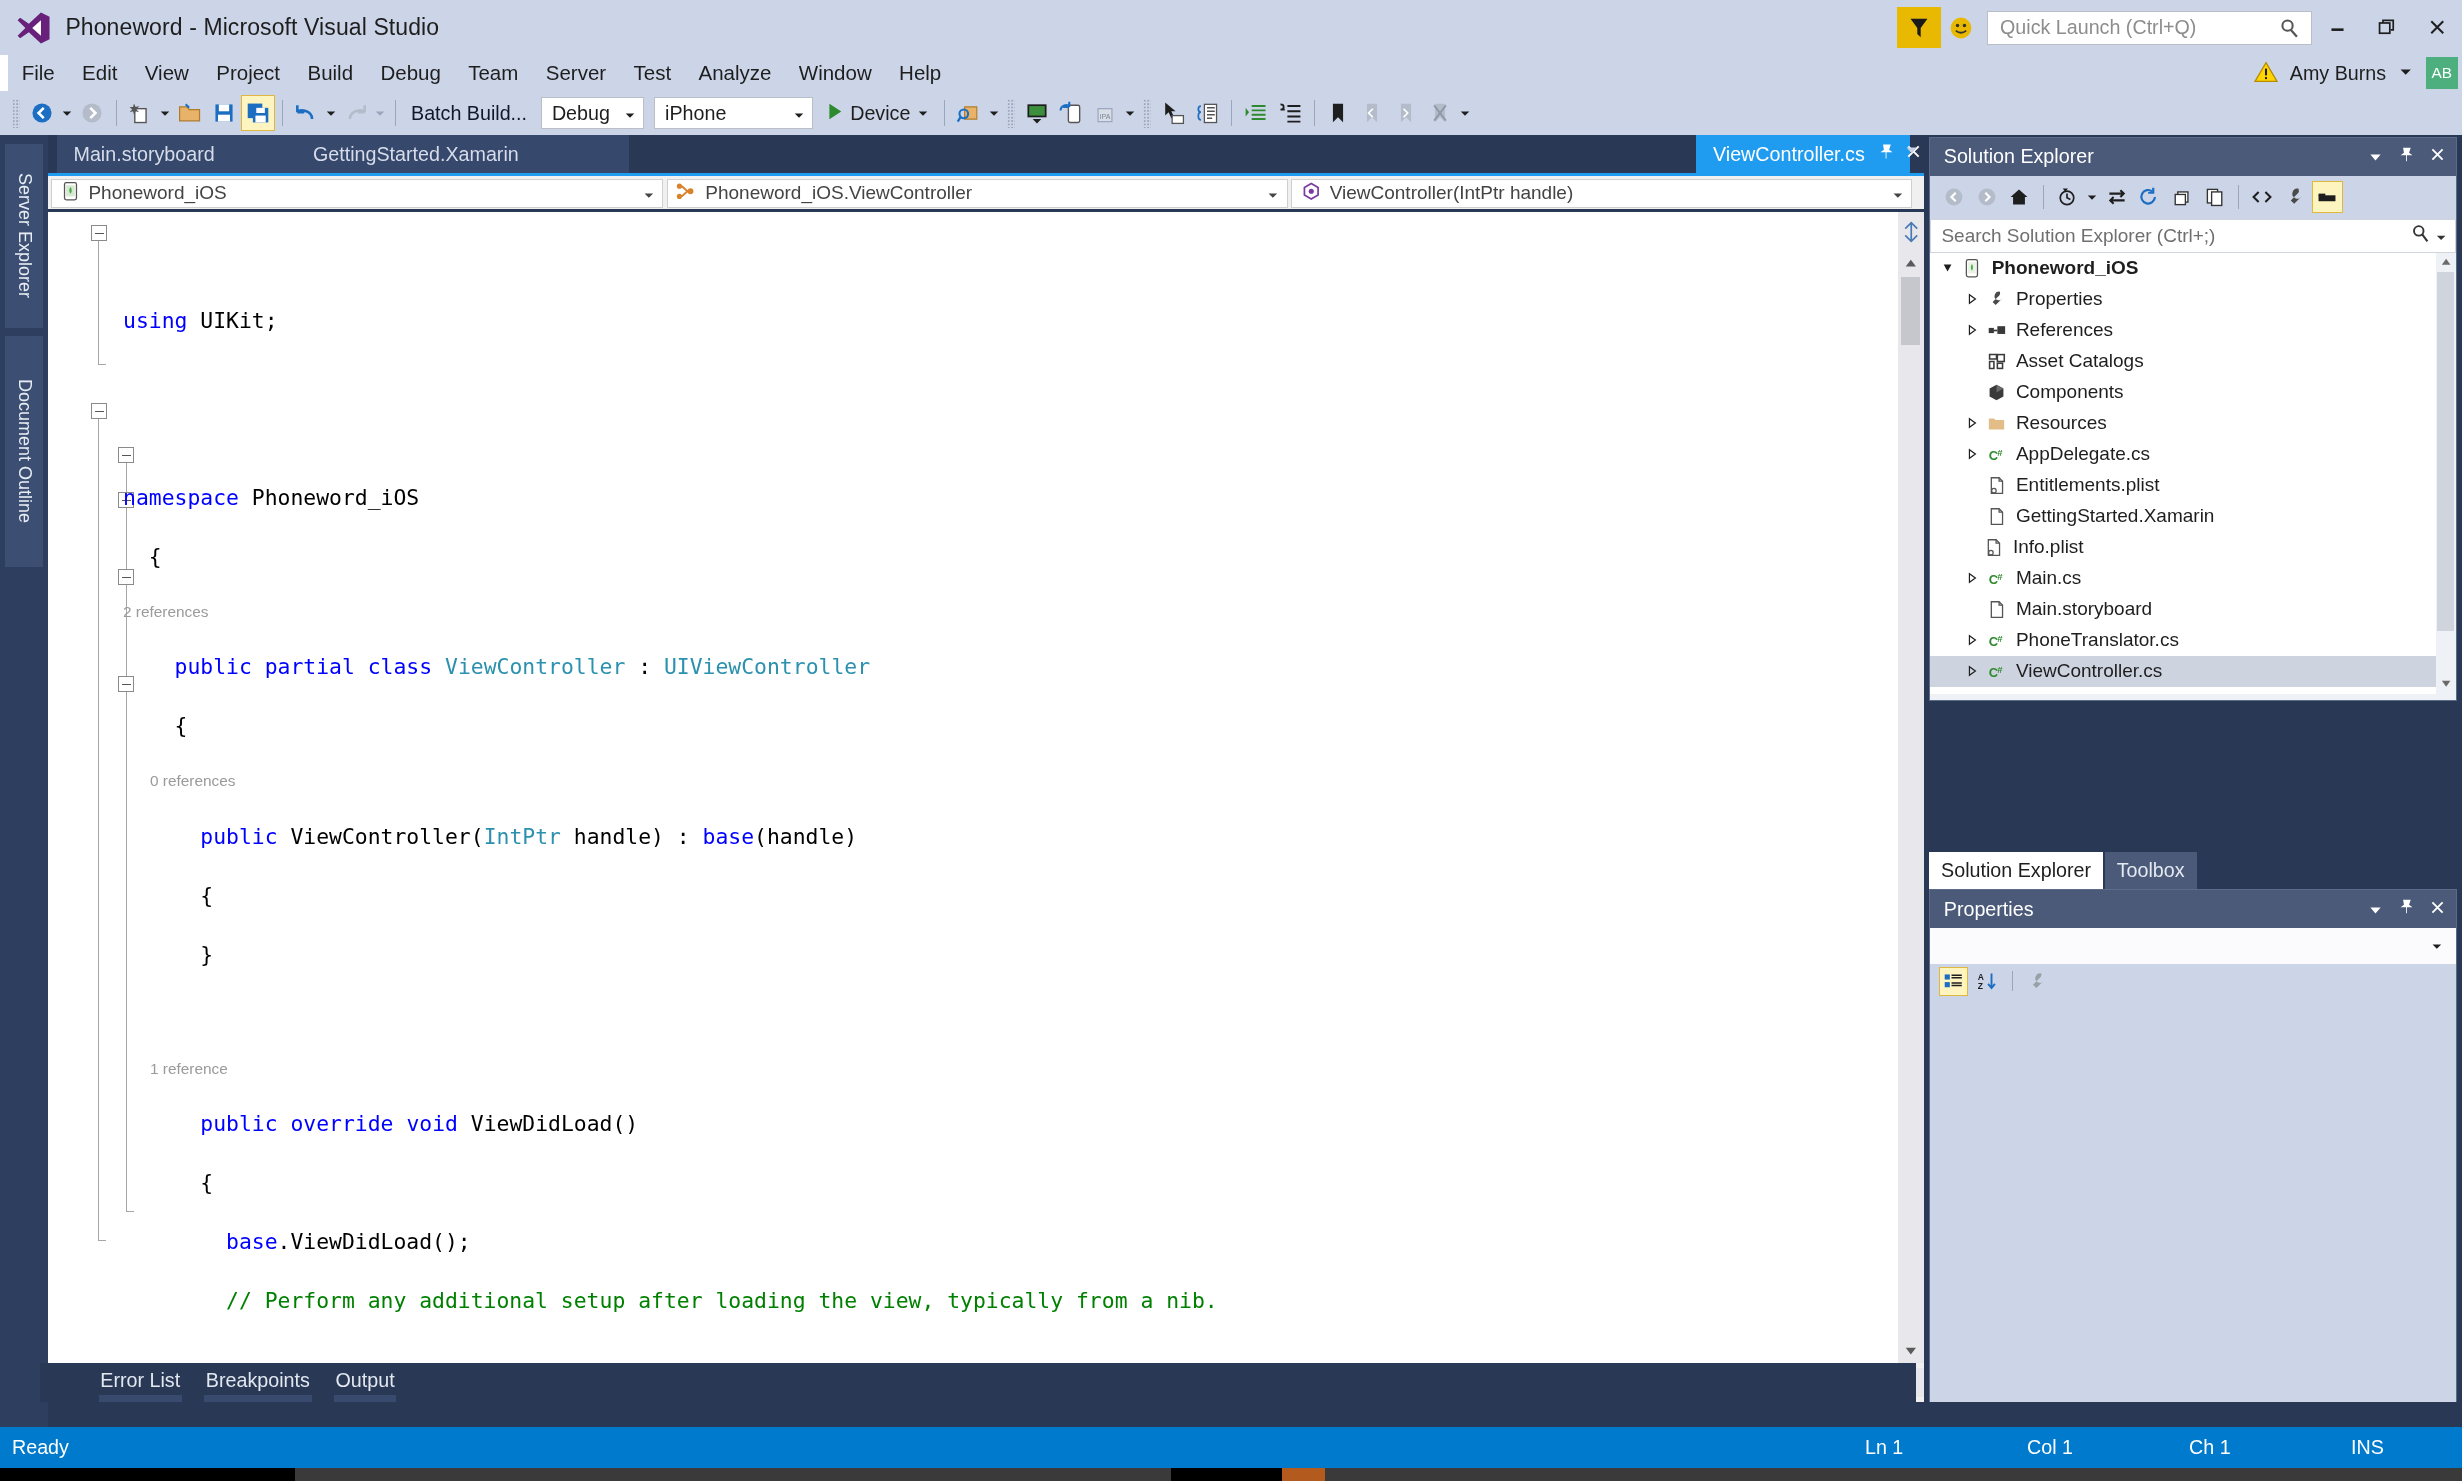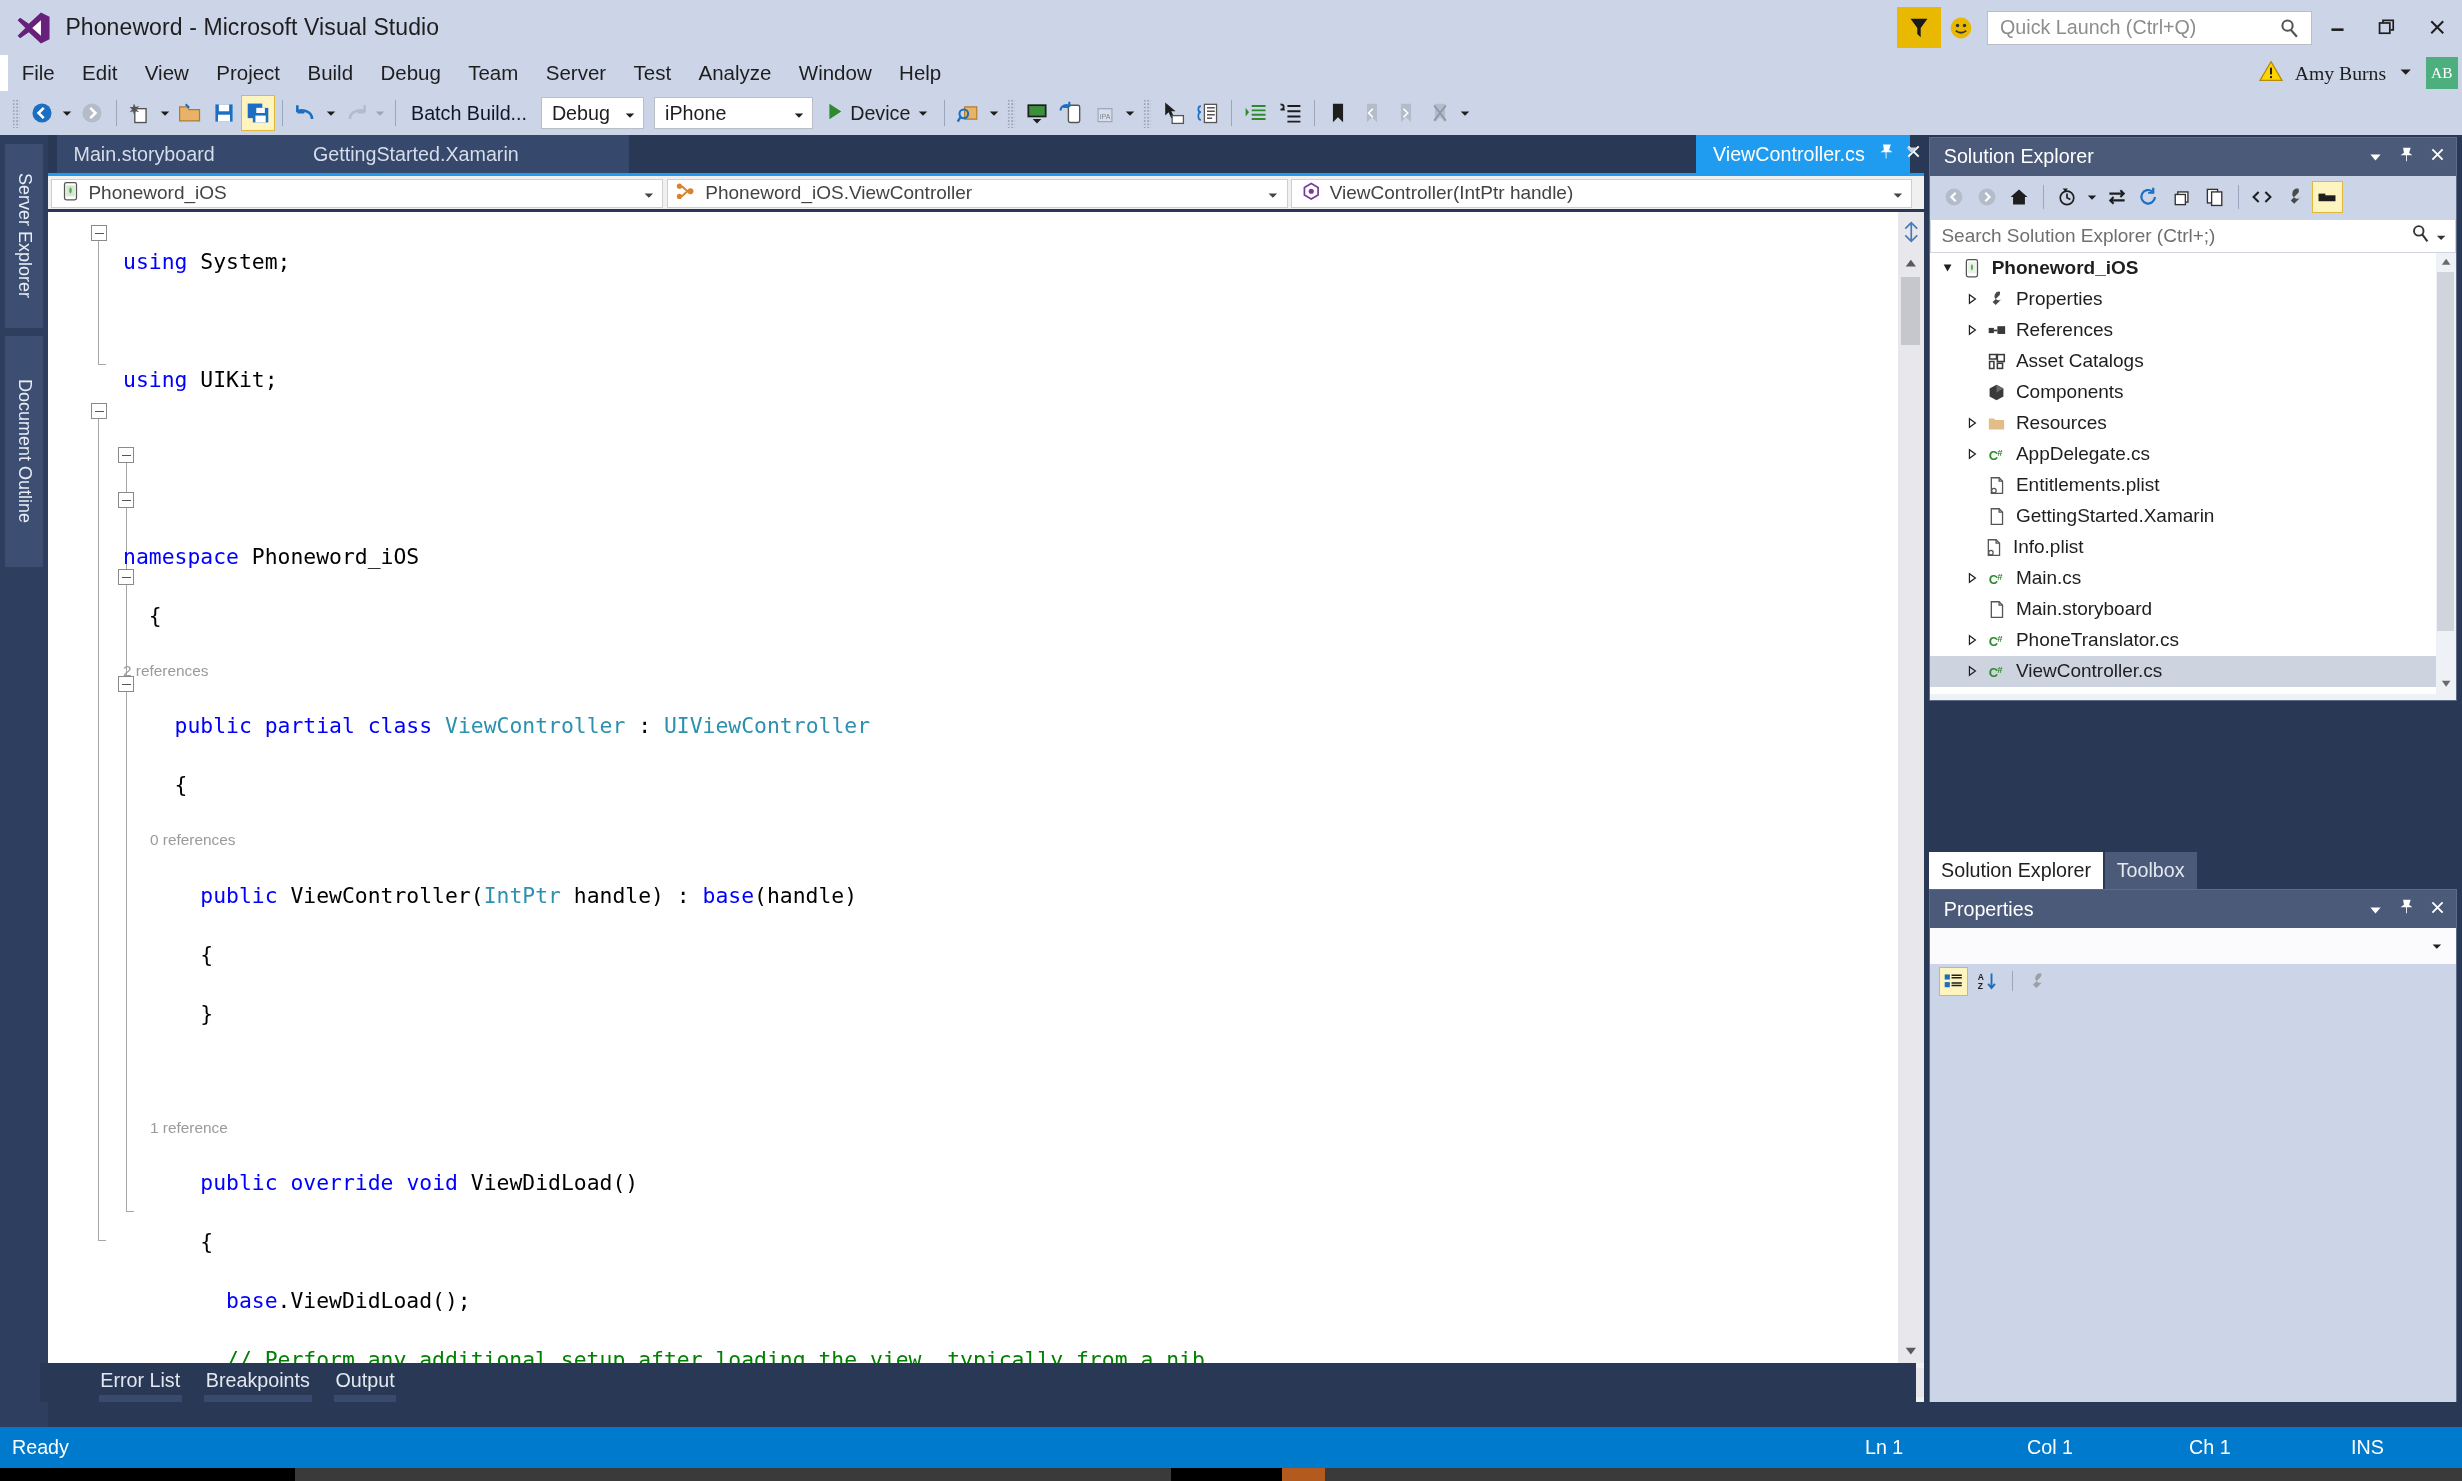--- a/index.html
+++ b/index.html
@@ -36,21 +36,21 @@
 
   
   #menubar {
     position: absolute; left: 8px; top: 55px; width: 2462px; height: 36px;
     background: #ccd5e8; display: flex; align-items: flex-start;
   }
   .menu-item {
     font-size: 20.5px; color: #1e1e1e; padding: 0 13.7px; height: 36px;
     display: flex; align-items: center; cursor: default;
   }
-  #menubar-right { position: absolute; right: 12px; top: 0; height: 36px; display: flex; align-items: center; gap: 12px; font-family: Liberation Serif, serif; }
+  #menubar-right { position: absolute; right: 12px; top: 0; height: 36px; display: flex; align-items: center; gap: 12px; }
   #user-name { font-size: 19.7px; color: #1e1e1e; }
   #avatar {
     width: 32.5px; height: 32.5px; background: #4caf7d; color: #fff;
     font-size: 15.4px; display: flex; align-items: center; justify-content: center;
   }
 
   
   #toolbar {
     position: absolute; left: 0; top: 91px; width: 2462px; height: 44px;
     background: #ccd5e8; display: flex; align-items: center; padding-left: 6.8px;
@@ -614,21 +614,20 @@
         <div class="fold-line" style="left:78px; top:296px; height:36px;"></div>
 
         <div class="fold-box" style="left:70px; top:357px;"></div>
         <div class="fold-line" style="left:78px; top:373px; height:67px;"></div>
 
         <div class="fold-box" style="left:70px; top:464px;"></div>
         <div class="fold-line" style="left:78px; top:481px; height:67px;"></div>
       </div>
 
       <div id="code-text">
-<div class="cl"><span class="kw">using</span> System;</div>
 <div class="cl"></div>
 <div class="cl"><span class="kw">using</span> UIKit;</div>
 <div class="cl"></div>
 <div class="cl"></div>
 <div class="cl"><span class="kw">namespace</span> Phoneword_iOS</div>
 <div class="cl">  {</div>
 <div class="codelens">2 references</div>
 <div class="cl">    <span class="kw">public</span> <span class="kw">partial</span> <span class="kw">class</span> <span class="ty">ViewController</span> : <span class="ty">UIViewController</span></div>
 <div class="cl">    {</div>
 <div class="codelens" style="padding-left:27px">0 references</div>

